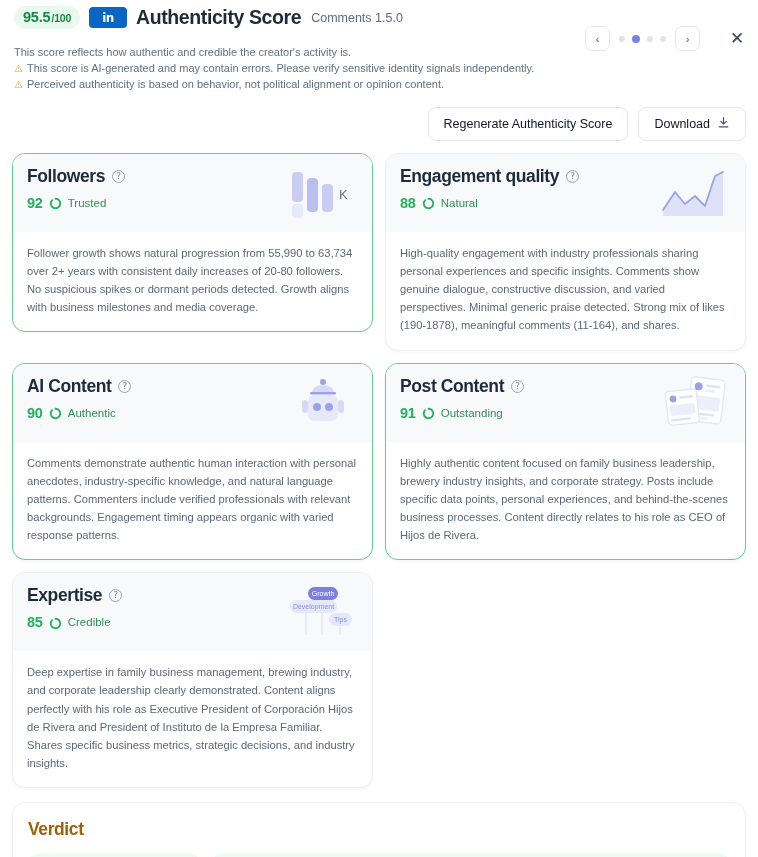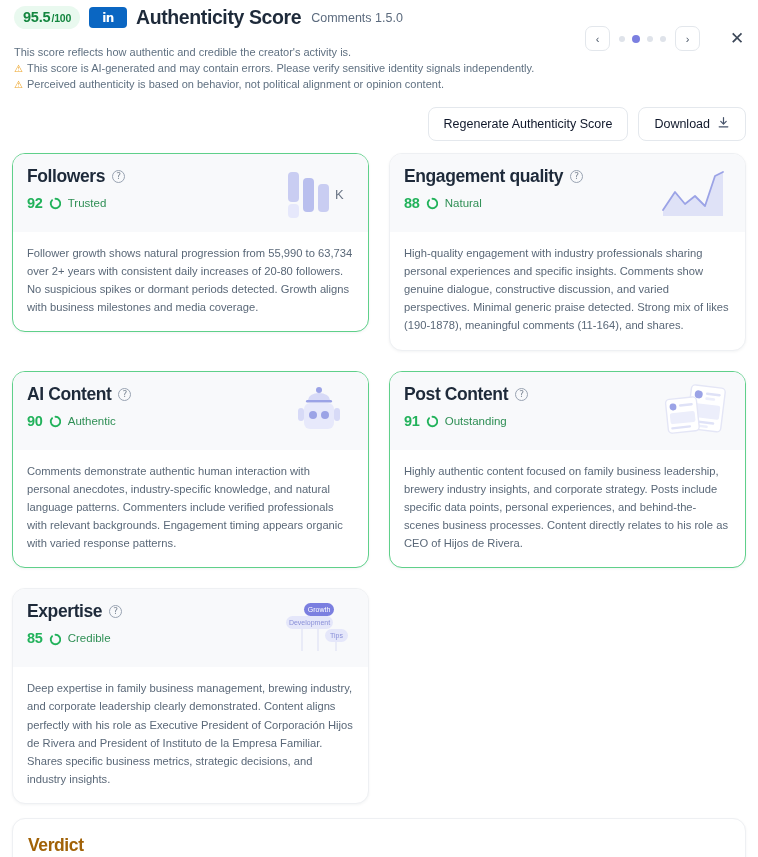--- a/index.html
+++ b/index.html
@@ -53,21 +53,21 @@
   
   .actions { display:flex; justify-content:flex-end; gap: 10px; padding: 14px 12px 0 0; }
   .btn {
     border: 1px solid #e4e8ed; background: #fff; border-radius: 8px;
     padding: 8px 15px; font-size: 12.5px; color: #0f172a; cursor: pointer;
     display:flex; align-items:center; gap:7px; font-family:"Liberation Sans", sans-serif;
   }
   .dl-ico { display:inline-block; }
 
   
-  .grid { display: grid; grid-template-columns: 1fr 1fr; gap: 20px; padding: 12px 12px 0 12px; align-items: start; }
+  .grid { display: grid; grid-template-columns: 1fr 1fr; gap: 12px; padding: 12px 12px 0 12px; align-items: start; }
   .card {
     background: #ffffff; border-radius: 13px; border: 1px solid #eef0f3;
     box-shadow: 0 1px 3px rgba(20,30,50,.05);
     overflow: hidden;
   }
   .card.accent { border: 1px solid #5fd08a; }
   .card-top {
     background: #f8f9fb; padding: 12px 14px 11px 14px; position: relative; min-height: 78px;
   }
   .card-title-row { display:flex; align-items:center; gap: 7px; }

